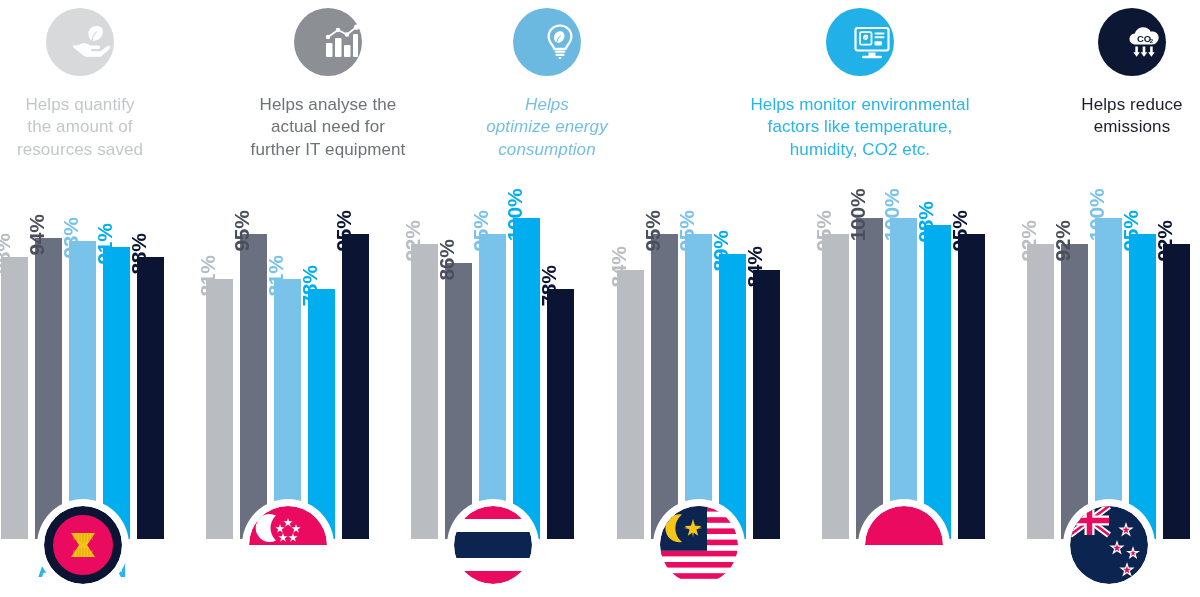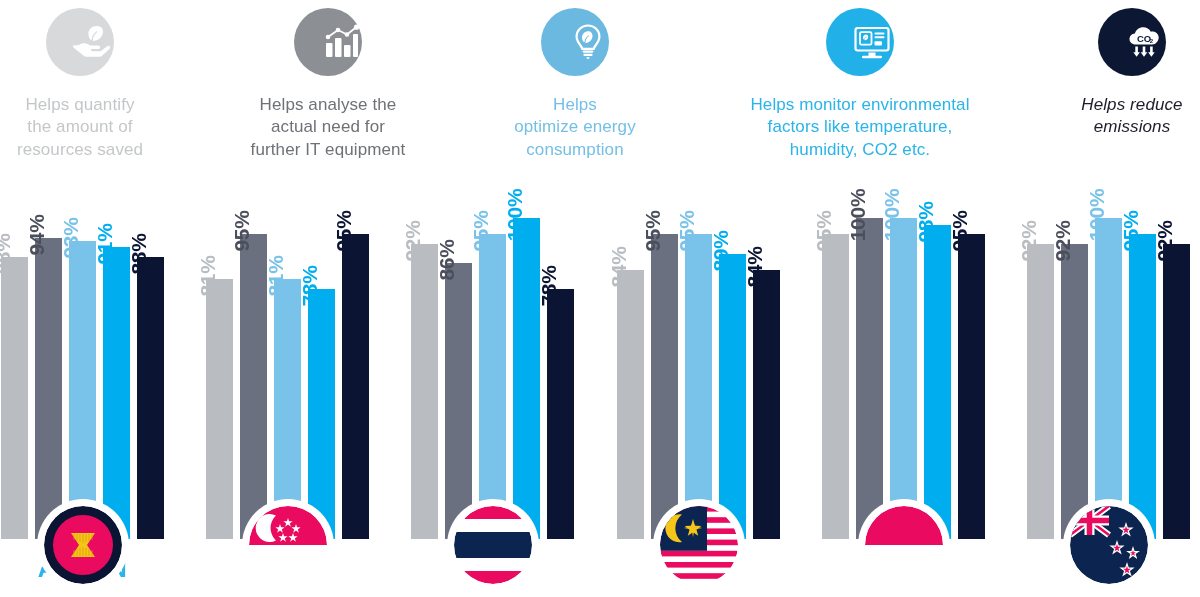--- a/index.html
+++ b/index.html
@@ -157,21 +157,21 @@
         <circle fill="#ffffff" cx="8" cy="16" r="2.3"></circle>
         <circle fill="#ffffff" cx="18" cy="9" r="2.3"></circle>
         <circle fill="#ffffff" cx="27" cy="13.5" r="2.3"></circle>
         <circle fill="#ffffff" cx="36.5" cy="6.2" r="2.6"></circle>
       </svg>
       </div>
       <div class="benefit-text" style="color: rgb(110, 114, 118);">Helps analyse the
 actual need for
 further IT equipment</div>
     </div>
-    <div class="benefit" style="position: absolute; left: 480px; width: 190px;">
+    <div class="benefit" style="position: absolute; left: 452px; width: 190px; font-style: italic;">
       <div class="benefit-circle" style="background: rgb(107, 185, 224);">
         <svg width="42" height="42" viewBox="0 0 42 42">
         <path fill="none" stroke="#ffffff" stroke-width="2.2" d="M21 4.5c-6.6 0-11.4 4.9-11.4 11 0 4.1 2.2 6.8 3.9 9 1 1.3 1.6 2.3 1.8 3.4h11.4c.2-1.1.8-2.1 1.8-3.4 1.7-2.2 3.9-4.9 3.9-9 0-6.1-4.8-11-11.4-11z"></path>
         <rect fill="#ffffff" x="15.6" y="29.5" width="10.8" height="2.2" rx="1.1"></rect>
         <rect fill="#ffffff" x="16.4" y="32.8" width="9.2" height="2.2" rx="1.1"></rect>
         <path fill="#ffffff" d="M19.4 36.2h3.2c-.2 1.1-.8 1.8-1.6 1.8s-1.4-.7-1.6-1.8z"></path>
         <path fill="#ffffff" d="M21.6 10.2c-3.8 0-6.6 2.6-6.6 6.2 0 2 .9 3.6 1.9 4.7.3.3.6.1.6-.2.2-2.8 1.8-5.1 4-6.5.3-.2.6.2.4.5-1.9 1.5-3.3 3.7-3.5 6.5 0 .4.2.6.6.5 3.4-.4 6.5-3.2 6.5-7.2 0-2.6-1.9-4.5-3.9-4.5z"></path>
       </svg>
       </div>
       <div class="benefit-text" style="color: rgb(116, 191, 230);">Helps
@@ -204,21 +204,21 @@
         <g fill="#ffffff">
           <rect x="13.3" y="26.5" width="2.6" height="7.2"></rect>
           <path d="M11.3 32.2h6.6l-3.3 4.6z"></path>
           <rect x="20.7" y="26.5" width="2.6" height="7.2"></rect>
           <path d="M18.7 32.2h6.6l-3.3 4.6z"></path>
           <rect x="28.1" y="26.5" width="2.6" height="7.2"></rect>
           <path d="M26.1 32.2h6.6l-3.3 4.6z"></path>
         </g>
       </svg>
       </div>
-      <div class="benefit-text" style="color: rgb(29, 29, 43); font-style: italic;">Helps reduce
+      <div class="benefit-text" style="color: rgb(29, 29, 43);">Helps reduce
 emissions</div>
     </div>
   </div>
 
 <div id="chart">
     <div class="group" style="left: 0px; width: 165px;">
       <div class="plot" style="padding-left: 1px;">
         <div class="bar-slot" style="width: 27px; margin-right: 7px;">
           <div class="bar" style="background: rgb(185, 189, 193); height: 282.093px;">
             <div class="bar-label" style="color: rgb(185, 189, 193);">88%</div>

